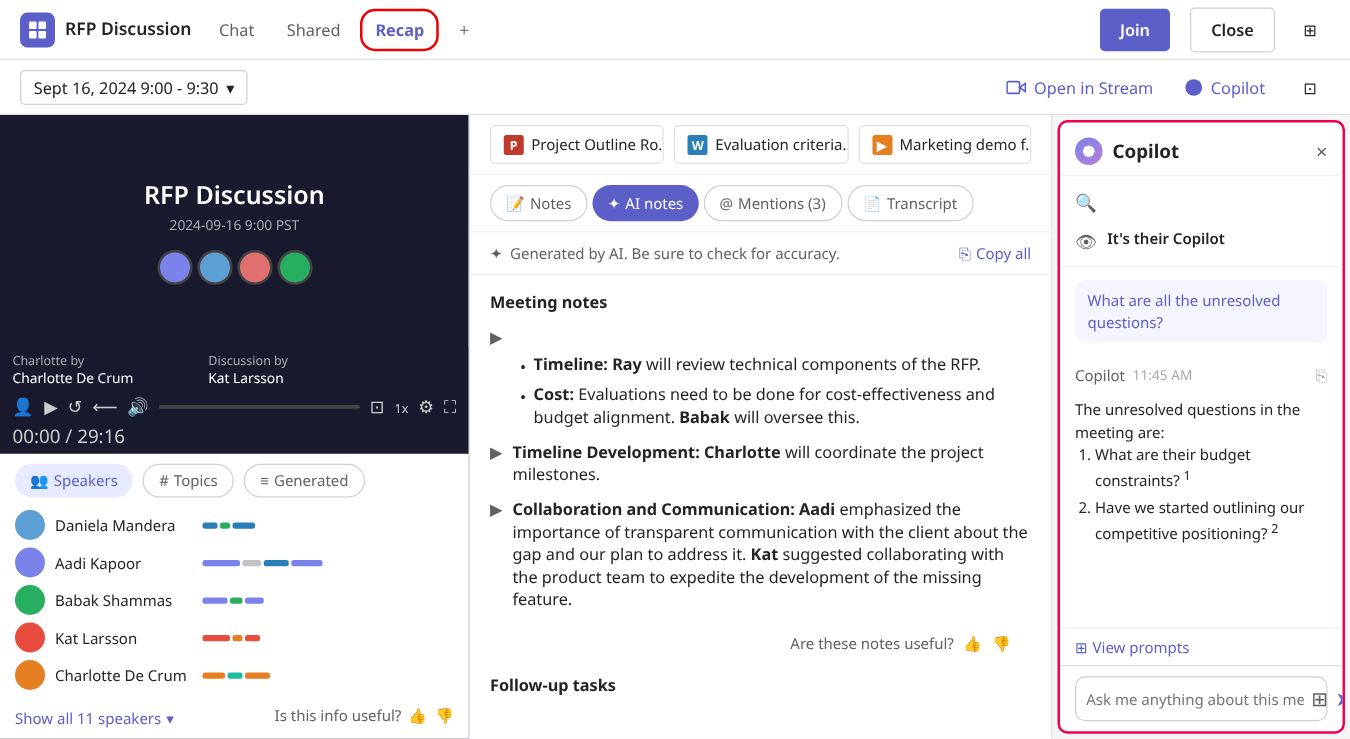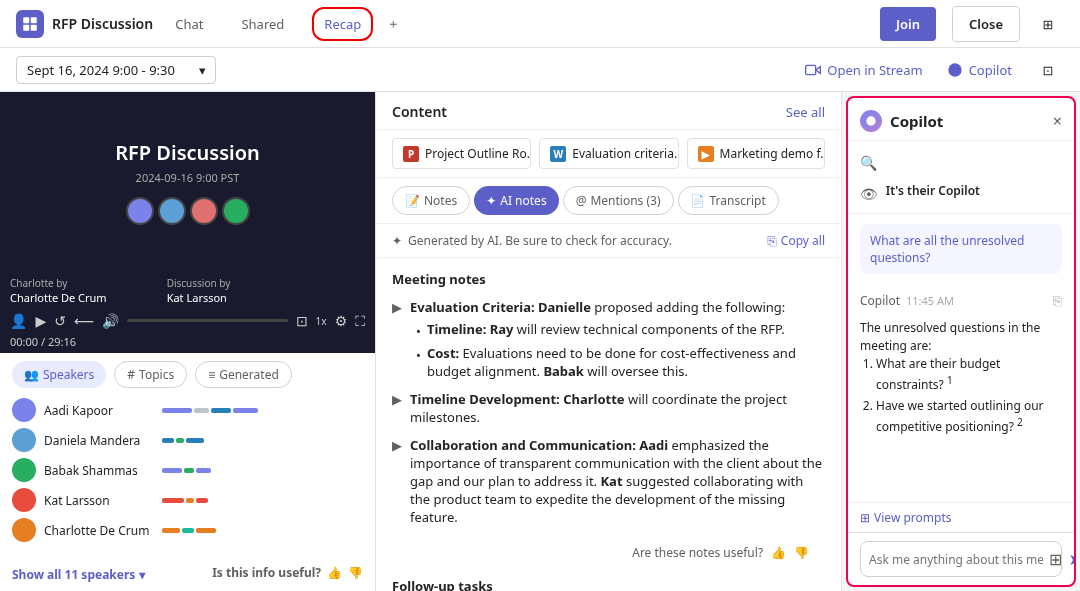--- a/index.html
+++ b/index.html
@@ -6,35 +6,35 @@
     body { width: 1080px; height: 591px; overflow: hidden; background: #f5f5f5; font-size: 13px; color: #242424; }
 
     
     .header {
       display: flex; align-items: center; background: #fff; padding: 0 16px;
       height: 48px; border-bottom: 1px solid #e0e0e0; gap: 8px;
     }
     .header-logo { width: 28px; height: 28px; background: #5b5fc7; border-radius: 6px; display: flex; align-items: center; justify-content: center; }
     .header-logo svg { width: 18px; height: 18px; }
     .header-title { font-weight: 600; font-size: 14px; color: #242424; margin-right: 4px; }
-    .header-tabs { display: flex; align-items: center; gap: 18px; }
+    .header-tabs { display: flex; align-items: center; gap: 6px; }
     .header-tab { padding: 6px 10px; border-radius: 4px; cursor: pointer; font-size: 13px; color: #616161; background: none; border: none; }
-    .header-tab.active { color: #5b5fc7; font-weight: 400; border: 2px solid #e00; border-radius: 12px; background: none; text-align: right; }
+    .header-tab.active { color: #5b5fc7; font-weight: 700; border: 2px solid #e00; border-radius: 12px; background: none; text-align: right; }
     .header-add { width: 24px; height: 24px; display: flex; align-items: center; justify-content: center; border-radius: 50%; cursor: pointer; color: #616161; }
     .header-spacer { flex: 1; }
     .btn-join { background: #5b5fc7; color: #fff; border: none; border-radius: 4px; padding: 8px 16px; font-weight: 600; cursor: pointer; font-size: 13px; }
     .btn-close { background: none; border: 1px solid #d0d0d0; border-radius: 4px; padding: 8px 16px; font-weight: 600; cursor: pointer; font-size: 13px; color: #242424; margin-left: 8px; }
     .icon-box { width: 32px; height: 32px; display: flex; align-items: center; justify-content: center; cursor: pointer; margin-left: 4px; }
 
     
     .sub-header {
       display: flex; align-items: center; background: #fff; padding: 0 16px;
       height: 44px; border-bottom: 1px solid #e0e0e0; gap: 8px;
     }
-    .date-pill { display: flex; align-items: center; gap: 24px; border: 1px solid #d0d0d0; border-radius: 4px; padding: 4px 10px; cursor: pointer; font-size: 13px; }
+    .date-pill { display: flex; align-items: center; gap: 6px; border: 1px solid #d0d0d0; border-radius: 4px; padding: 4px 10px; cursor: pointer; font-size: 13px; }
     .sub-spacer { flex: 1; }
     .sub-action { display: flex; align-items: center; gap: 6px; color: #5b5fc7; cursor: pointer; font-size: 13px; padding: 4px 8px; }
     .sub-action svg { width: 16px; height: 16px; }
 
     
     .main { display: flex; height: calc(591px - 92px); }
 
     
     .left-panel { width: 375px; background: #1a1a2e; display: flex; flex-direction: column; flex-shrink: 0; }
     .video-area { flex: 1; display: flex; align-items: center; justify-content: center; flex-direction: column; gap: 4px; }
@@ -43,21 +43,21 @@
     .video-avatars { display: flex; gap: 4px; margin-top: 8px; }
     .video-avatar { width: 28px; height: 28px; border-radius: 50%; background: #6b6b9a; border: 2px solid #444; }
     .video-bottom { background: #1a1a2e; padding: 4px 10px; }
     .video-labels { display: flex; gap: 60px; margin-bottom: 2px; }
     .video-label { font-size: 10px; color: #aaa; }
     .video-name { font-size: 11px; color: #fff; }
     .video-controls { display: flex; align-items: center; gap: 8px; padding: 4px 0; }
     .progress-bar { flex: 1; height: 3px; background: #444; border-radius: 2px; position: relative; }
     .progress-fill { width: 0%; height: 100%; background: #7b83eb; border-radius: 2px; }
     .ctrl-icon { color: #ccc; cursor: pointer; font-size: 14px; }
-    .time-text { color: #ccc; font-size: 11px; }
+    .time-text { color: #ccc; font-size: 15px; }
     .speakers-bar { background: #fff; padding: 8px 12px; }
     .speaker-tabs { display: flex; gap: 8px; margin-bottom: 10px; }
     .speaker-tab { display: flex; align-items: center; gap: 4px; padding: 4px 12px; border-radius: 16px; font-size: 12px; cursor: pointer; border: none; }
     .speaker-tab.active { background: #e8eaff; color: #5b5fc7; }
     .speaker-tab.inactive { background: none; color: #616161; border: 1px solid #d0d0d0; }
     .speaker-list { display: flex; flex-direction: column; gap: 6px; overflow: hidden; max-height: 220px; }
     .speaker-item { display: flex; align-items: center; gap: 8px; }
     .speaker-avatar { width: 24px; height: 24px; border-radius: 50%; flex-shrink: 0; }
     .speaker-name { font-size: 12px; color: #242424; width: 110px; flex-shrink: 0; }
     .speaker-bars { flex: 1; display: flex; flex-direction: column; gap: 3px; }
@@ -229,45 +229,45 @@
           <span>Topics</span>
         </button>
         <button class="speaker-tab inactive">
           <span>≡</span>
           <span>Generated</span>
         </button>
       </div>
       <div class="speaker-list">
 
         <div class="speaker-item">
+          <div class="speaker-avatar" style="background:#5b9fd4;"></div>
+          <span class="speaker-name">Daniela Mandera</span>
+          <div class="speaker-bars">
+            <div class="bar-row">
+                <div class="bar-seg c-blue" style="width:12px;"></div>
+                <div class="bar-seg c-green" style="width:8px;"></div>
+                <div class="bar-seg c-blue" style="width:18px;"></div>
+              </div>
+          </div>
+        </div>
+
+        <div class="speaker-item">
           <div class="speaker-avatar" style="background:#7b83eb;"></div>
           <span class="speaker-name">Aadi Kapoor</span>
           <div class="speaker-bars">
             <div class="bar-row">
                 <div class="bar-seg c-purple" style="width:30px;"></div>
                 <div class="bar-seg c-gray" style="width:15px;"></div>
                 <div class="bar-seg c-blue" style="width:20px;"></div>
                 <div class="bar-seg c-purple" style="width:25px;"></div>
               </div>
           </div>
         </div>
 
         <div class="speaker-item">
-          <div class="speaker-avatar" style="background:#5b9fd4;"></div>
-          <span class="speaker-name">Daniela Mandera</span>
-          <div class="speaker-bars">
-            <div class="bar-row">
-                <div class="bar-seg c-blue" style="width:12px;"></div>
-                <div class="bar-seg c-green" style="width:8px;"></div>
-                <div class="bar-seg c-blue" style="width:18px;"></div>
-              </div>
-          </div>
-        </div>
-
-        <div class="speaker-item">
           <div class="speaker-avatar" style="background:#27ae60;"></div>
           <span class="speaker-name">Babak Shammas</span>
           <div class="speaker-bars">
             <div class="bar-row">
                 <div class="bar-seg c-purple" style="width:20px;"></div>
                 <div class="bar-seg c-green" style="width:10px;"></div>
                 <div class="bar-seg c-purple" style="width:15px;"></div>
               </div>
           </div>
         </div>
@@ -289,39 +289,35 @@
           <span class="speaker-name">Charlotte De Crum</span>
           <div class="speaker-bars">
             <div class="bar-row">
                 <div class="bar-seg c-orange" style="width:18px;"></div>
                 <div class="bar-seg c-teal" style="width:12px;"></div>
                 <div class="bar-seg c-orange" style="width:20px;"></div>
               </div>
           </div>
         </div>
       </div>
-      <div style="display:flex; justify-content:space-between; align-items:center; margin-top:16px;font-weight:bold;">
+      <div style="display:flex; justify-content:space-between; align-items:center; margin-top:6px;">
         <div class="show-all">
           <span>Show all 11 speakers</span>
           <span>▾</span>
         </div>
         <div class="useful-info">
           <span>Is this info useful?</span>
           <span style="cursor:pointer;">👍</span>
           <span style="cursor:pointer;">👎</span>
         </div>
       </div>
     </div>
   </div>
 
   <div class="middle-panel">
-    <div class="content-header">
-      <span class="content-label">Content</span>
-      <span class="see-all">See all</span>
-    </div>
     <div class="content-files">
       <div class="file-pill">
         <div class="file-icon red">P</div>
         <span>Project Outline Ro...</span>
       </div>
       <div class="file-pill">
         <div class="file-icon blue">W</div>
         <span>Evaluation criteria...</span>
       </div>
       <div class="file-pill">
@@ -356,21 +352,20 @@
         <span>⎘</span>
         <span>Copy all</span>
       </div>
     </div>
     <div class="notes-content">
       <div class="section-title">Meeting notes</div>
 
       <div class="note-item">
         <div class="note-item-header">
           <span class="note-arrow">▶</span>
-          <span><span class="note-bold">Evaluation Criteria: Danielle</span> proposed adding the following:</span>
         </div>
         <div class="note-sub">
           <span class="bullet">•</span>
           <span><span class="note-bold">Timeline: Ray</span> will review technical components of the RFP.</span>
         </div>
         <div class="note-sub">
           <span class="bullet">•</span>
           <span><span class="note-bold">Cost:</span> Evaluations need to be done for cost-effectiveness and budget alignment. <span class="note-bold">Babak</span> will oversee this.</span>
         </div>
       </div>

